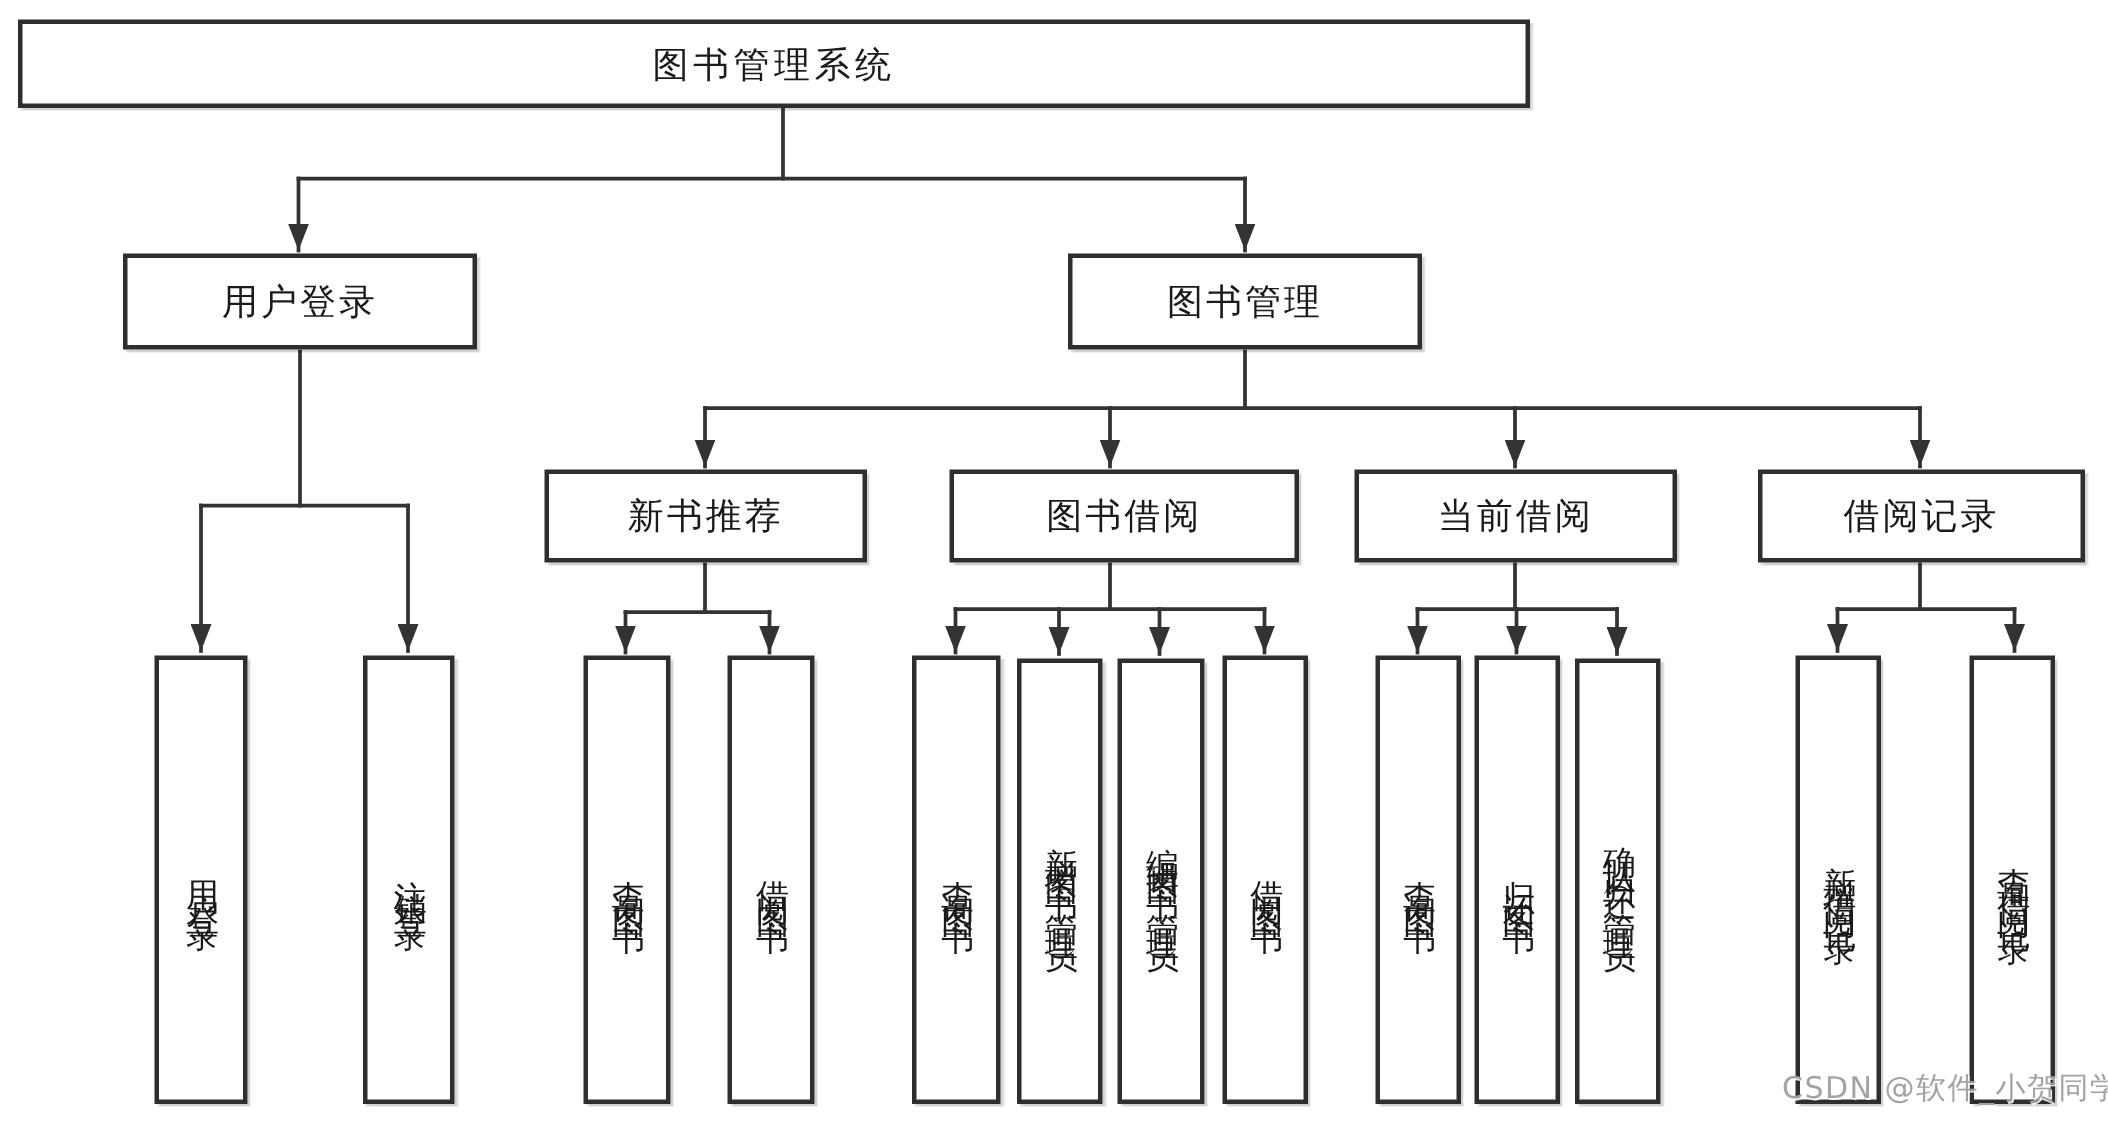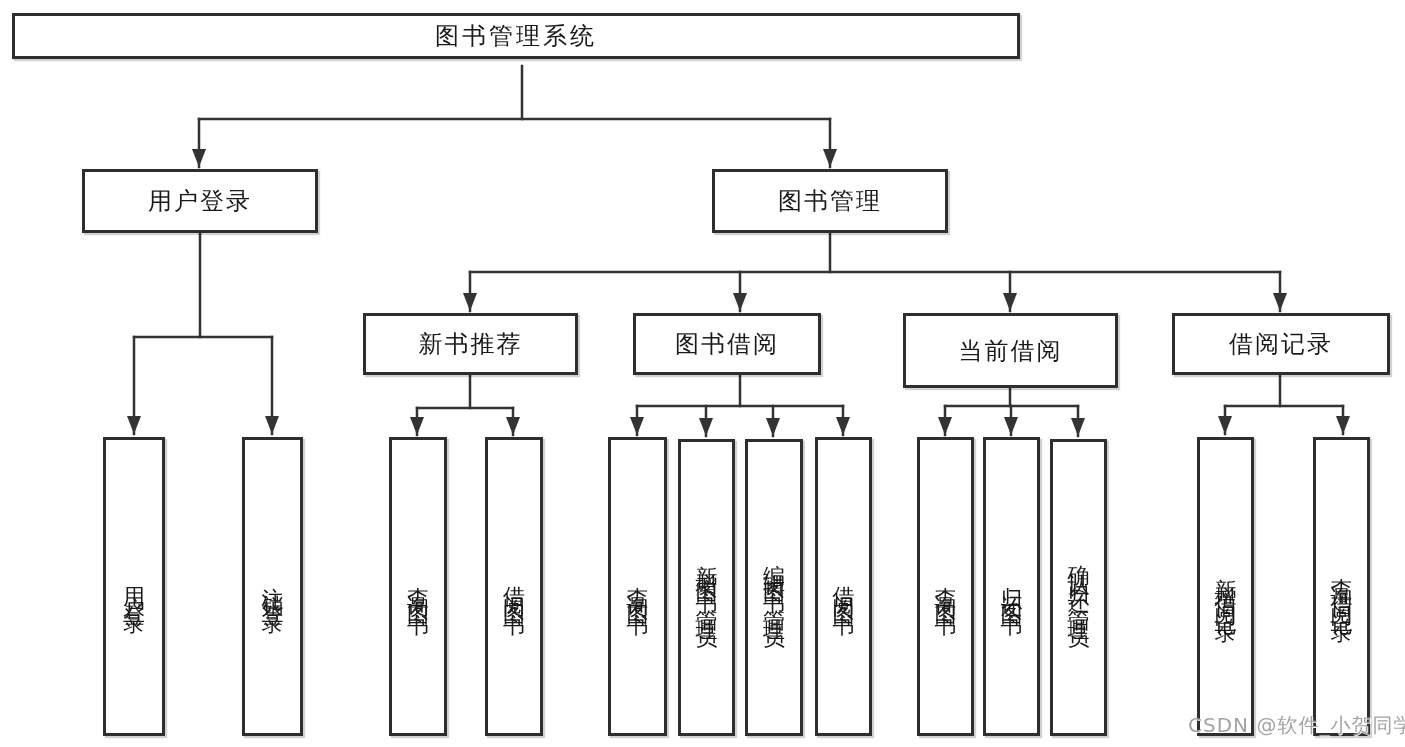--- a/index.html
+++ b/index.html
@@ -126,28 +126,28 @@
 
       <g>
         <line x1="1280" y1="375" x2="1280" y2="406"></line>
         <line x1="1225" y1="406" x2="1343" y2="406"></line>
         <line x1="1225" y1="406" x2="1225" y2="434" marker-end="url(#arr)"></line>
         <line x1="1343" y1="406" x2="1343" y2="434" marker-end="url(#arr)"></line>
       </g>
     </g>
   </svg>
 
-  <div class="node hnode root-node" style="left:12px; top:13px; width:1008px; height:46px;">图书管理系统</div>
+  <div class="node hnode root-node" style="left:12px; top:13px; width:1008px; height:59px;">图书管理系统</div>
 
   <div class="node hnode" style="left:82px; top:169px; width:236px; height:64px;">用户登录</div>
   <div class="node hnode" style="left:712px; top:169px; width:236px; height:64px;">图书管理</div>
 
   <div class="node hnode" style="left:363px; top:313px; width:215px; height:62px;text-align:center;">新书推荐</div>
-  <div class="node hnode" style="left:633px; top:313px; width:188px; height:62px;">图书借阅</div>
-  <div class="node hnode" style="left:903px; top:313px; width:215px; height:75px;">当前借阅</div>
+  <div class="node hnode" style="left:633px; top:313px; width:233px; height:62px;">图书借阅</div>
+  <div class="node hnode" style="left:903px; top:313px; width:215px; height:62px;">当前借阅</div>
   <div class="node hnode" style="left:1172px; top:313px; width:218px; height:62px;">借阅记录</div>
 
   <div class="node leaf" style="left:103px; top:437px; width:62px; height:299px;">
     <span class="vtext">用户登录</span>
   </div>
   <div class="node leaf" style="left:242px; top:437px; width:61px; height:299px;">
     <span class="vtext">注销登录</span>
   </div>
 
   <div class="node leaf" style="left:389px; top:437px; width:58px; height:299px;">

